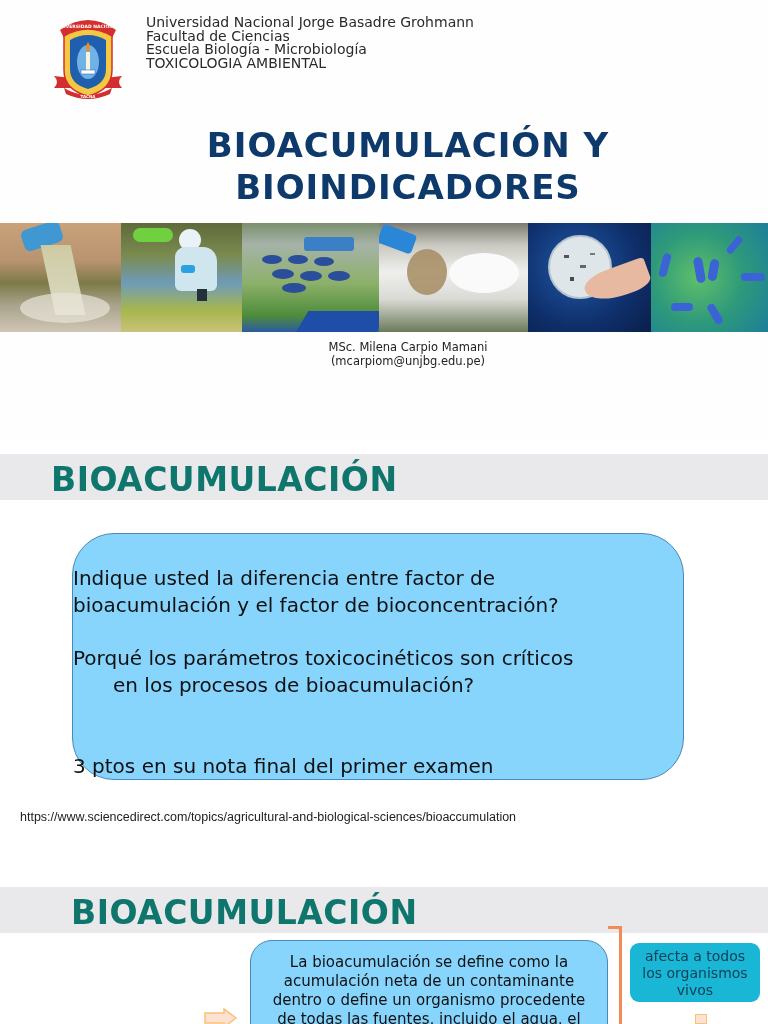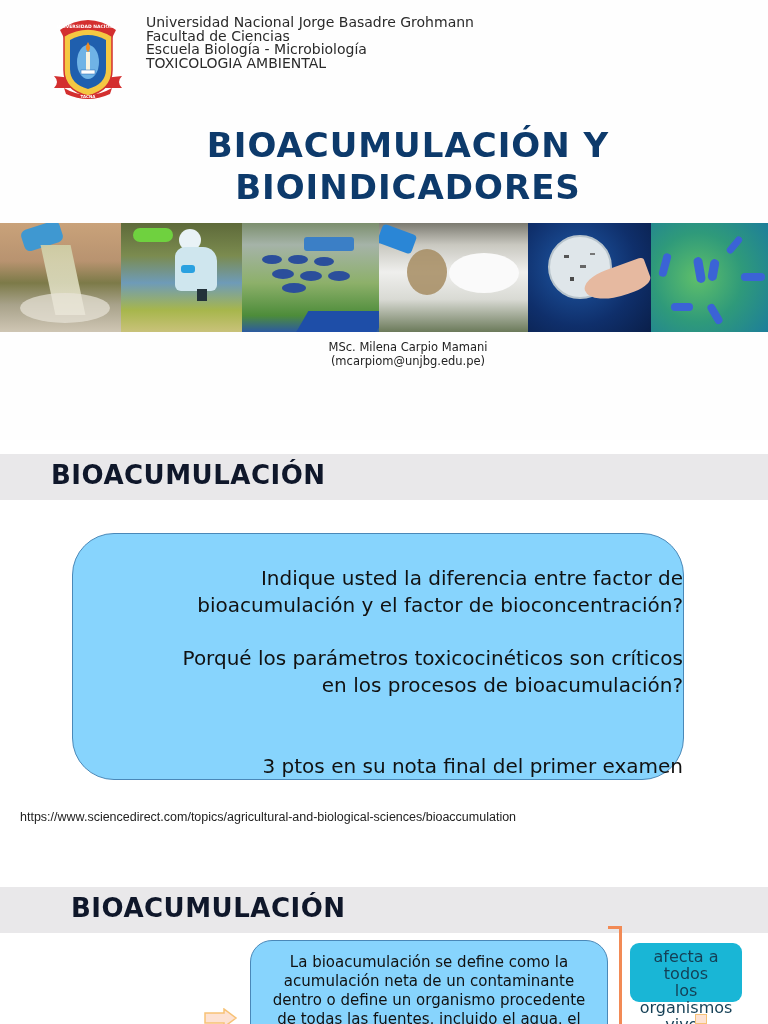--- a/index.html
+++ b/index.html
@@ -11,33 +11,33 @@
   .logo { position: absolute; left: 50px; top: 12px; width: 76px; height: 88px; }
   .inst { position: absolute; left: 146px; top: 16px; font-size: 14px; line-height: 13.5px; color: #2a2a2a; }
   .main-title { position: absolute; left: 0; top: 124px; width: 816px; text-align: center;
                 font-size: 34px; font-weight: bold; color: #0d3a6b; line-height: 42px; letter-spacing: 1px; }
   .photo-strip { position: absolute; left: 0; top: 223px; width: 768px; height: 109px; display: flex; }
   .photo { height: 109px; position: relative; overflow: hidden; }
   .author { position: absolute; left: 0; top: 340px; width: 816px; text-align: center; font-size: 11.5px; line-height: 14px; color: #222; }
 
   
   .band { position: absolute; left: 0; width: 768px; height: 46px; background: #e9e8ea; }
-  .band-title { position: absolute; font-size: 26px; font-weight: bold; color: #0f172a; letter-spacing: 0.5px; }
+  .band-title { position: absolute; font-size: 33px; font-weight: bold; color: #0f766e; letter-spacing: 0.5px; }
   .qbox { position: absolute; left: 72px; top: 533px; width: 612px; height: 247px; background: #87d4fd;
-          border: 1.5px solid #4a88b8; border-radius: 42px; text-align: right; color: #111; }
+          border: 1.5px solid #4a88b8; border-radius: 42px; text-align: left; color: #111; }
   .qbox p { font-size: 20px; line-height: 27px; position: absolute; left: 0; width: 100%; }
   .url { position: absolute; left: 20px; top: 810px; font-size: 12.5px; color: #222; font-family: "Liberation Sans", sans-serif; }
 
   
   .defbox { position: absolute; left: 250px; top: 940px; width: 358px; height: 110px; background: #87d4fd;
             border: 1.5px solid #4a88b8; border-radius: 22px; text-align: center; font-size: 15px; line-height: 19px;
             padding-top: 12px; color: #111; }
   .bracket { position: absolute; left: 608px; top: 926px; width: 14px; height: 100px; border-top: 3px solid #f28a55; border-right: 3px solid #f28a55; }
-  .tealbox { position: absolute; left: 630px; top: 943px; width: 112px; height: 59px; background: #19b6d6;
-             border-radius: 9px; text-align: center; font-size: 16px; line-height: 17px; padding-top: 5px; color: #143f55; }
+  .tealbox { position: absolute; left: 630px; top: 943px; width: 130px; height: 59px; background: #19b6d6;
+             border-radius: 9px; text-align: center; font-size: 14px; line-height: 17px; padding-top: 5px; color: #143f55; }
   .arrow-r { position: absolute; left: 204px; top: 1008px; }
   .arrow-d { position: absolute; left: 695px; top: 1014px; width: 12px; height: 10px; background: #fde2d3; border: 1.5px solid #f7c276; }
 </style>
 </head>
 <body>
 
 <div class="slide1">
 
   <svg class="logo" viewBox="0 0 76 88">
     <path d="M4 64 Q10 70 4 76 L24 76 L22 66 Z" fill="#d32f2f"></path>

